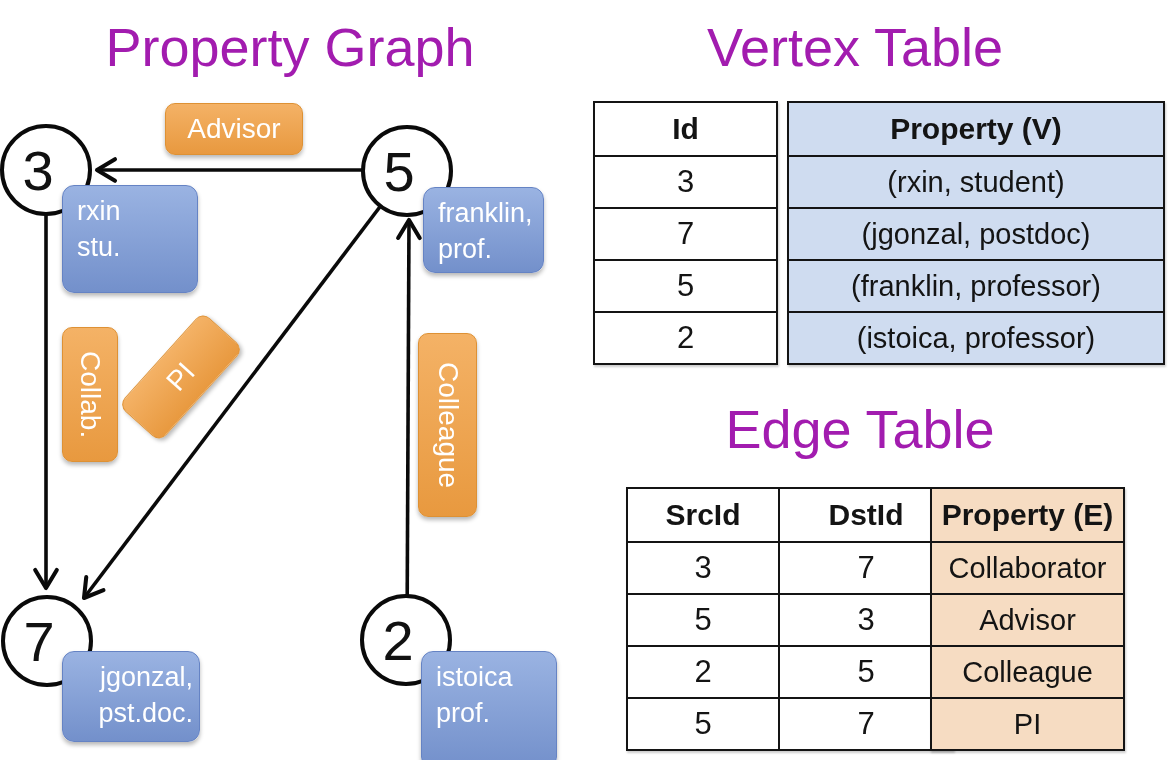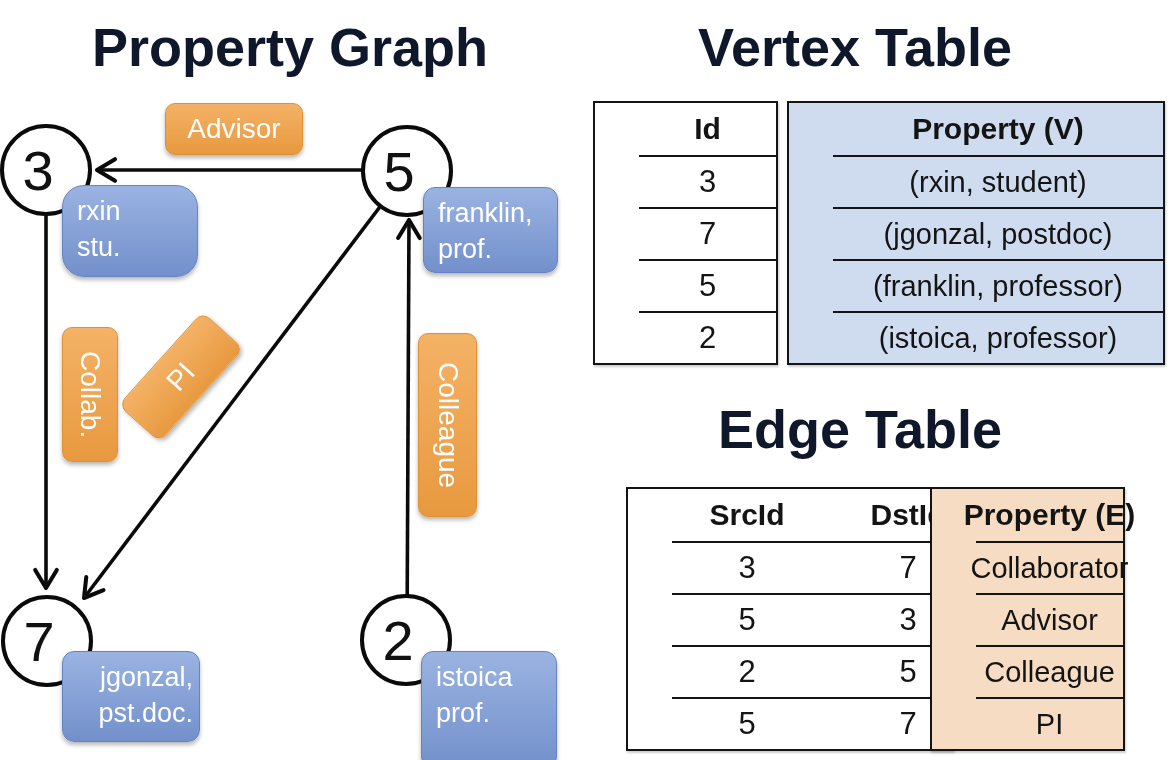--- a/index.html
+++ b/index.html
@@ -3,22 +3,22 @@
 <meta charset="utf-8">
 <style>
   html,body { margin:0; padding:0; background:#ffffff; }
   .stage {
     position:relative; width:1170px; height:760px; overflow:hidden;
     background:#ffffff; font-family:"Liberation Sans","DejaVu Sans",sans-serif;
     color:#141414;
   }
   .abs { position:absolute; }
   .title {
-    font-size:54px; font-weight:700; letter-spacing:0px;
-    text-align:center; color:#0f172a; white-space:nowrap;
+    font-size:54px; font-weight:400; letter-spacing:0px;
+    text-align:center; color:#a21caf; white-space:nowrap;
   }
   svg.graph { position:absolute; left:0; top:0; pointer-events:none; }
 
   
   .node-num {
     display:flex; align-items:center; justify-content:center;
     width:88px; height:88px; font-size:56px; font-weight:400;
     padding-right:16px; box-sizing:border-box; color:#111;
   }
 
@@ -40,21 +40,20 @@
     border:1px solid var(--accent-orange-border);
     box-shadow:0 3px 4px rgba(0,0,0,0.28);
     box-sizing:border-box;
   }
   .elabel.vert span { writing-mode:vertical-rl; text-orientation:mixed; }
 
   
   .tcol {
     border:2px solid #141414; box-sizing:border-box;
     box-shadow:1px 2px 2px rgba(0,0,0,0.2);
-    padding-left:44px;
   }
   .cell {
     height:52px; display:flex; align-items:center; justify-content:center;
     font-size:31px; box-sizing:border-box; white-space:nowrap;
   }
   .cell + .cell { border-top:2px solid #141414; }
   .cell.hdr { font-weight:700; font-size:30px; }
   .blue-fill   { background:var(--table-blue-fill); }
   .orange-fill { background:var(--table-orange-fill); }
   .white-fill  { background:#ffffff; }
@@ -96,25 +95,25 @@
   <div class="abs elabel vert" style="left:62px; top:327px; width:56px; height:135px;">
     <span>Collab.</span>
   </div>
   <div class="abs elabel" style="left:118px; top:349px; width:126px; height:56px; transform:rotate(-48deg);">
     <span>PI</span>
   </div>
   <div class="abs elabel vert" style="left:418px; top:333px; width:59px; height:184px;">
     <span>Colleague</span>
   </div>
 
-  <div class="abs vbox" style="left:62px;  top:185px; width:136px; height:92px;border-radius:22px;">
+  <div class="abs vbox" style="left:62px;  top:185px; width:136px; height:108px;">
     <span>rxin</span>
     <span>stu.</span>
   </div>
-  <div class="abs vbox" style="left:423px; top:187px; width:135px; height:86px;">
+  <div class="abs vbox" style="left:423px; top:187px; width:121px; height:86px;">
     <span>franklin,</span>
     <span>prof.</span>
   </div>
   <div class="abs vbox" style="left:62px;  top:651px; width:138px; height:91px;text-align:right;">
     <span>jgonzal,</span>
     <span>pst.doc.</span>
   </div>
   <div class="abs vbox" style="left:421px; top:651px; width:136px; height:118px;">
     <span>istoica</span>
     <span>prof.</span>

